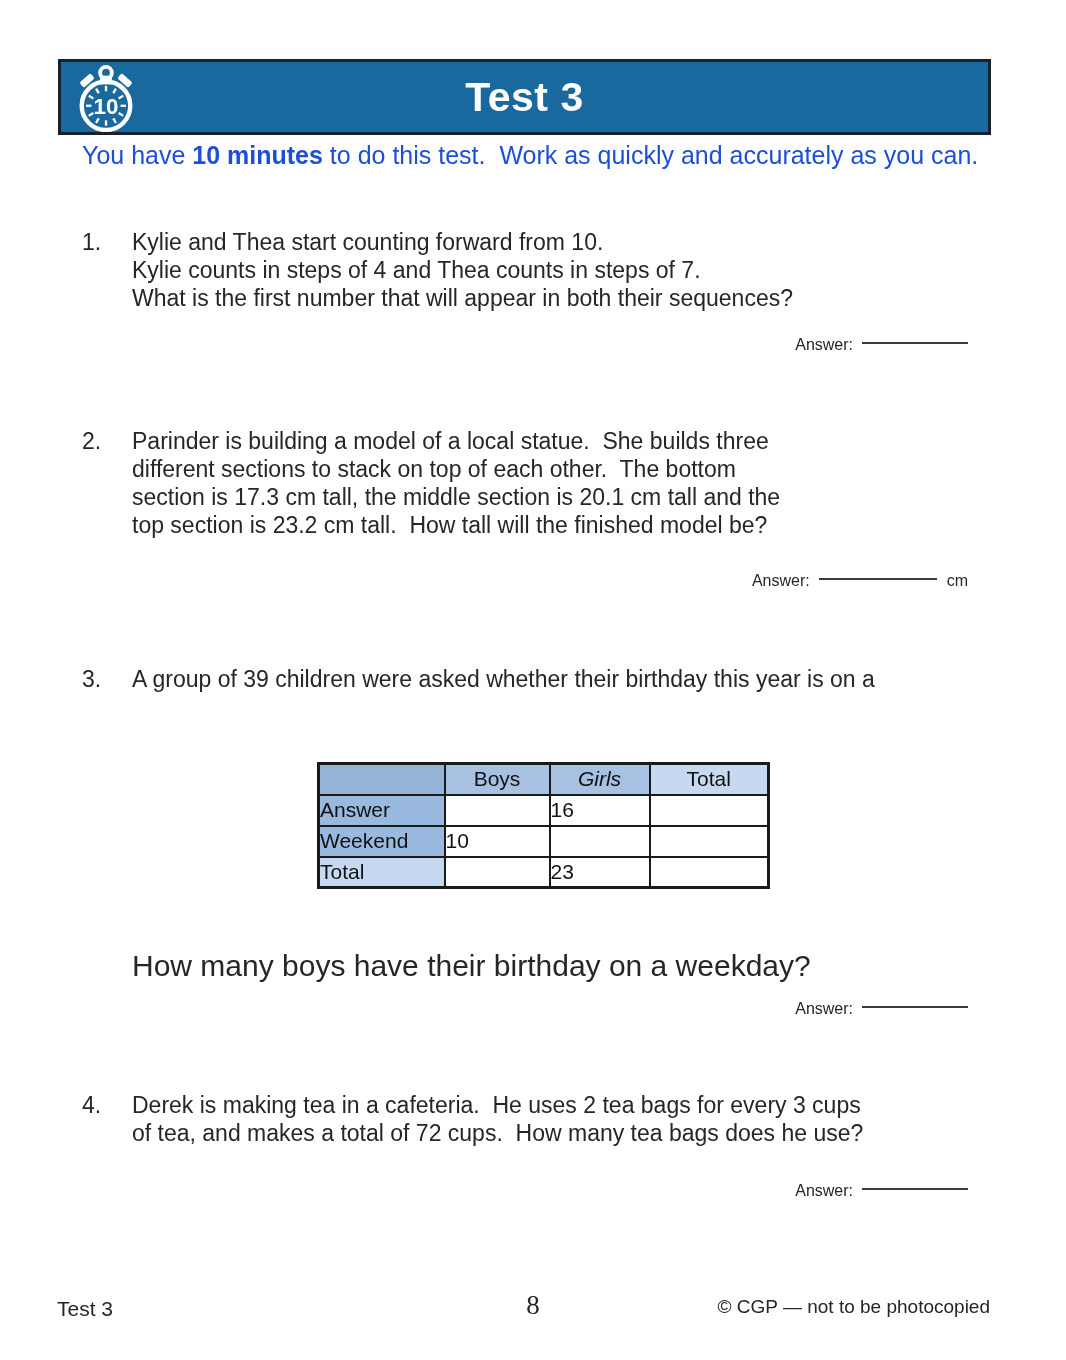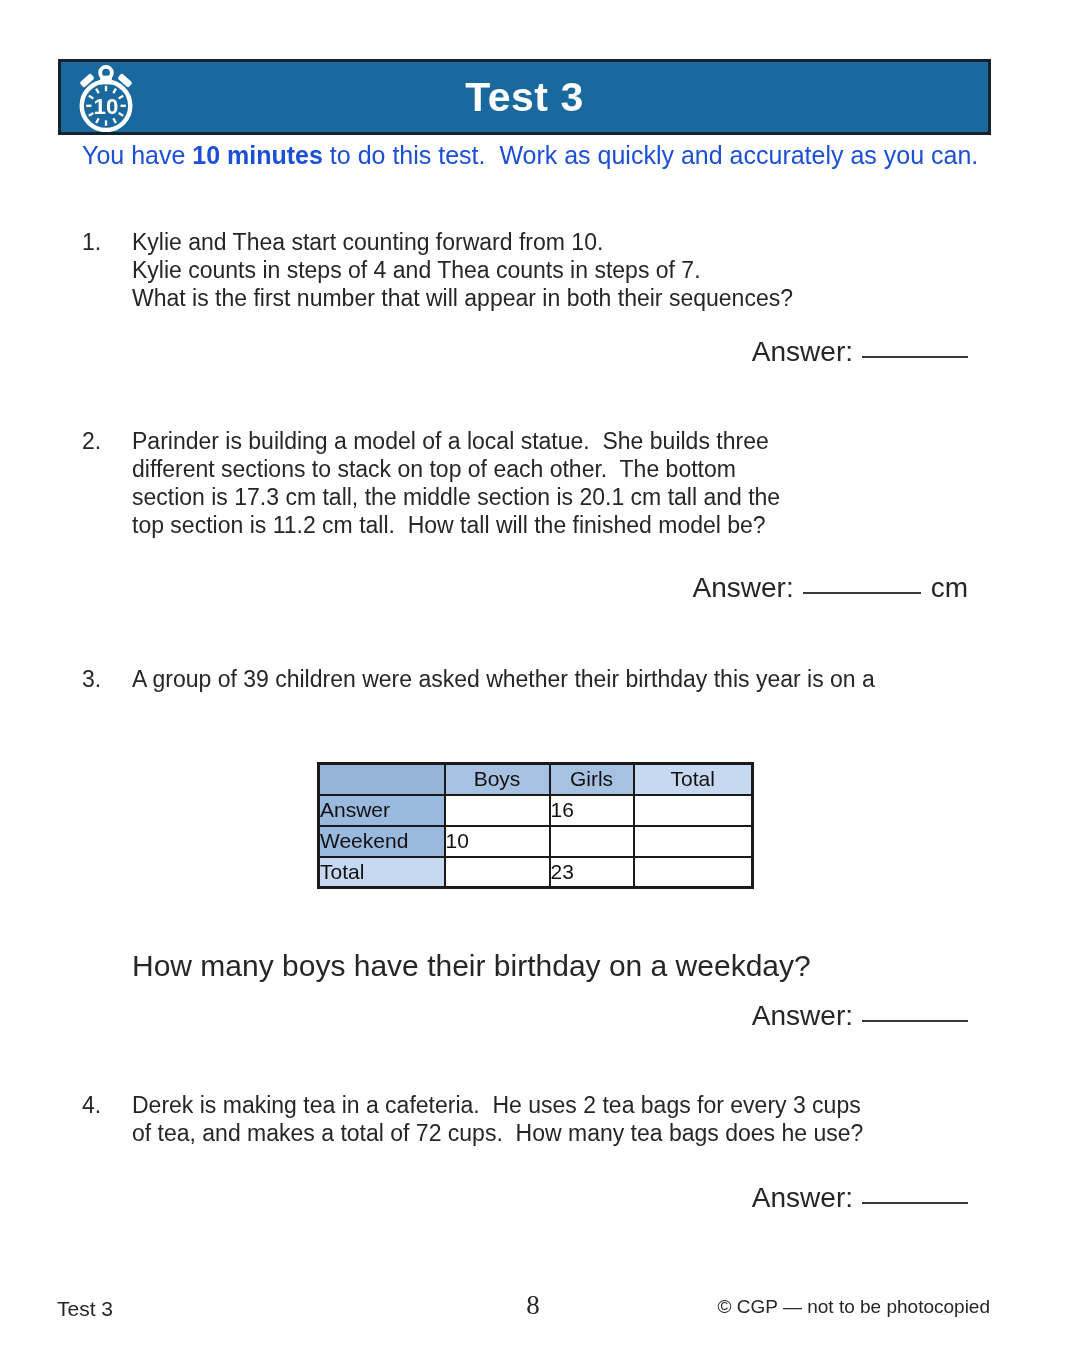--- a/index.html
+++ b/index.html
@@ -56,22 +56,22 @@
     line-height: 28px;
     color: #262626;
   }
   .qnum { width: 50px; flex: 0 0 50px; }
   .qtext .line { white-space: pre; }
 
   .answer-row {
     position: absolute;
     right: 98px;
     display: flex;
-    align-items: center;
-    font-size: 28px;
+    align-items: flex-start;
+    font-size: 16px;
     color: #262626;
   }
   .answer-label { margin-right: 9px; }
   .answer-line {
     display: inline-block;
     height: 4px;
     border-bottom: 2px solid #3a3a3a;
     transform: translateY(4px);
   }
   .answer-line.w-std { width: 106px; }
@@ -100,21 +100,21 @@
     border: 2px solid #1a1a1a;
     height: 31px;
     vertical-align: middle;
     font-weight: normal;
     padding: 0;
     background: #ffffff;
   }
   .results-table { border: 3px solid #1a1a1a; }
   .results-table .col-label { width: 126px; }
   .results-table .col-boys  { width: 105px; }
-  .results-table .col-girls { width: 84px; }
+  .results-table .col-girls { width: 100px; font-style: italic; }
   .results-table .col-total { width: 119px; }
   .cell-corner   { background: #95b3d7 !important; }
   .cell-mid      { background: #a6c1e2 !important; }
   .cell-rowlabel { background: #9ab9de !important; }
   .cell-light    { background: #c6d9f1 !important; }
 
   
   .footer-left {
     position: absolute;
     left: 57px; top: 1297px;
@@ -182,21 +182,21 @@
     <span class="answer-label">Answer:</span>
     <span class="answer-line w-std"></span>
   </div>
 
   <section class="question" style="top:427px;">
     <div class="qnum">2.</div>
     <div class="qtext">
       <div class="line">Parinder is building a model of a local statue.  She builds three</div>
       <div class="line">different sections to stack on top of each other.  The bottom</div>
       <div class="line">section is 17.3 cm tall, the middle section is 20.1 cm tall and the</div>
-      <div class="line">top section is 11.2 cm tall.  How tall will the finished model be?</div>
+      <div class="line">top section is 23.2 cm tall.  How tall will the finished model be?</div>
     </div>
   </section>
   <div class="answer-row" style="top:572px;">
     <span class="answer-label">Answer:</span>
     <span class="answer-line w-cm"></span>
     <span class="answer-suffix">cm</span>
   </div>
 
   <section class="question" style="top:665px;">
     <div class="qnum">3.</div>

